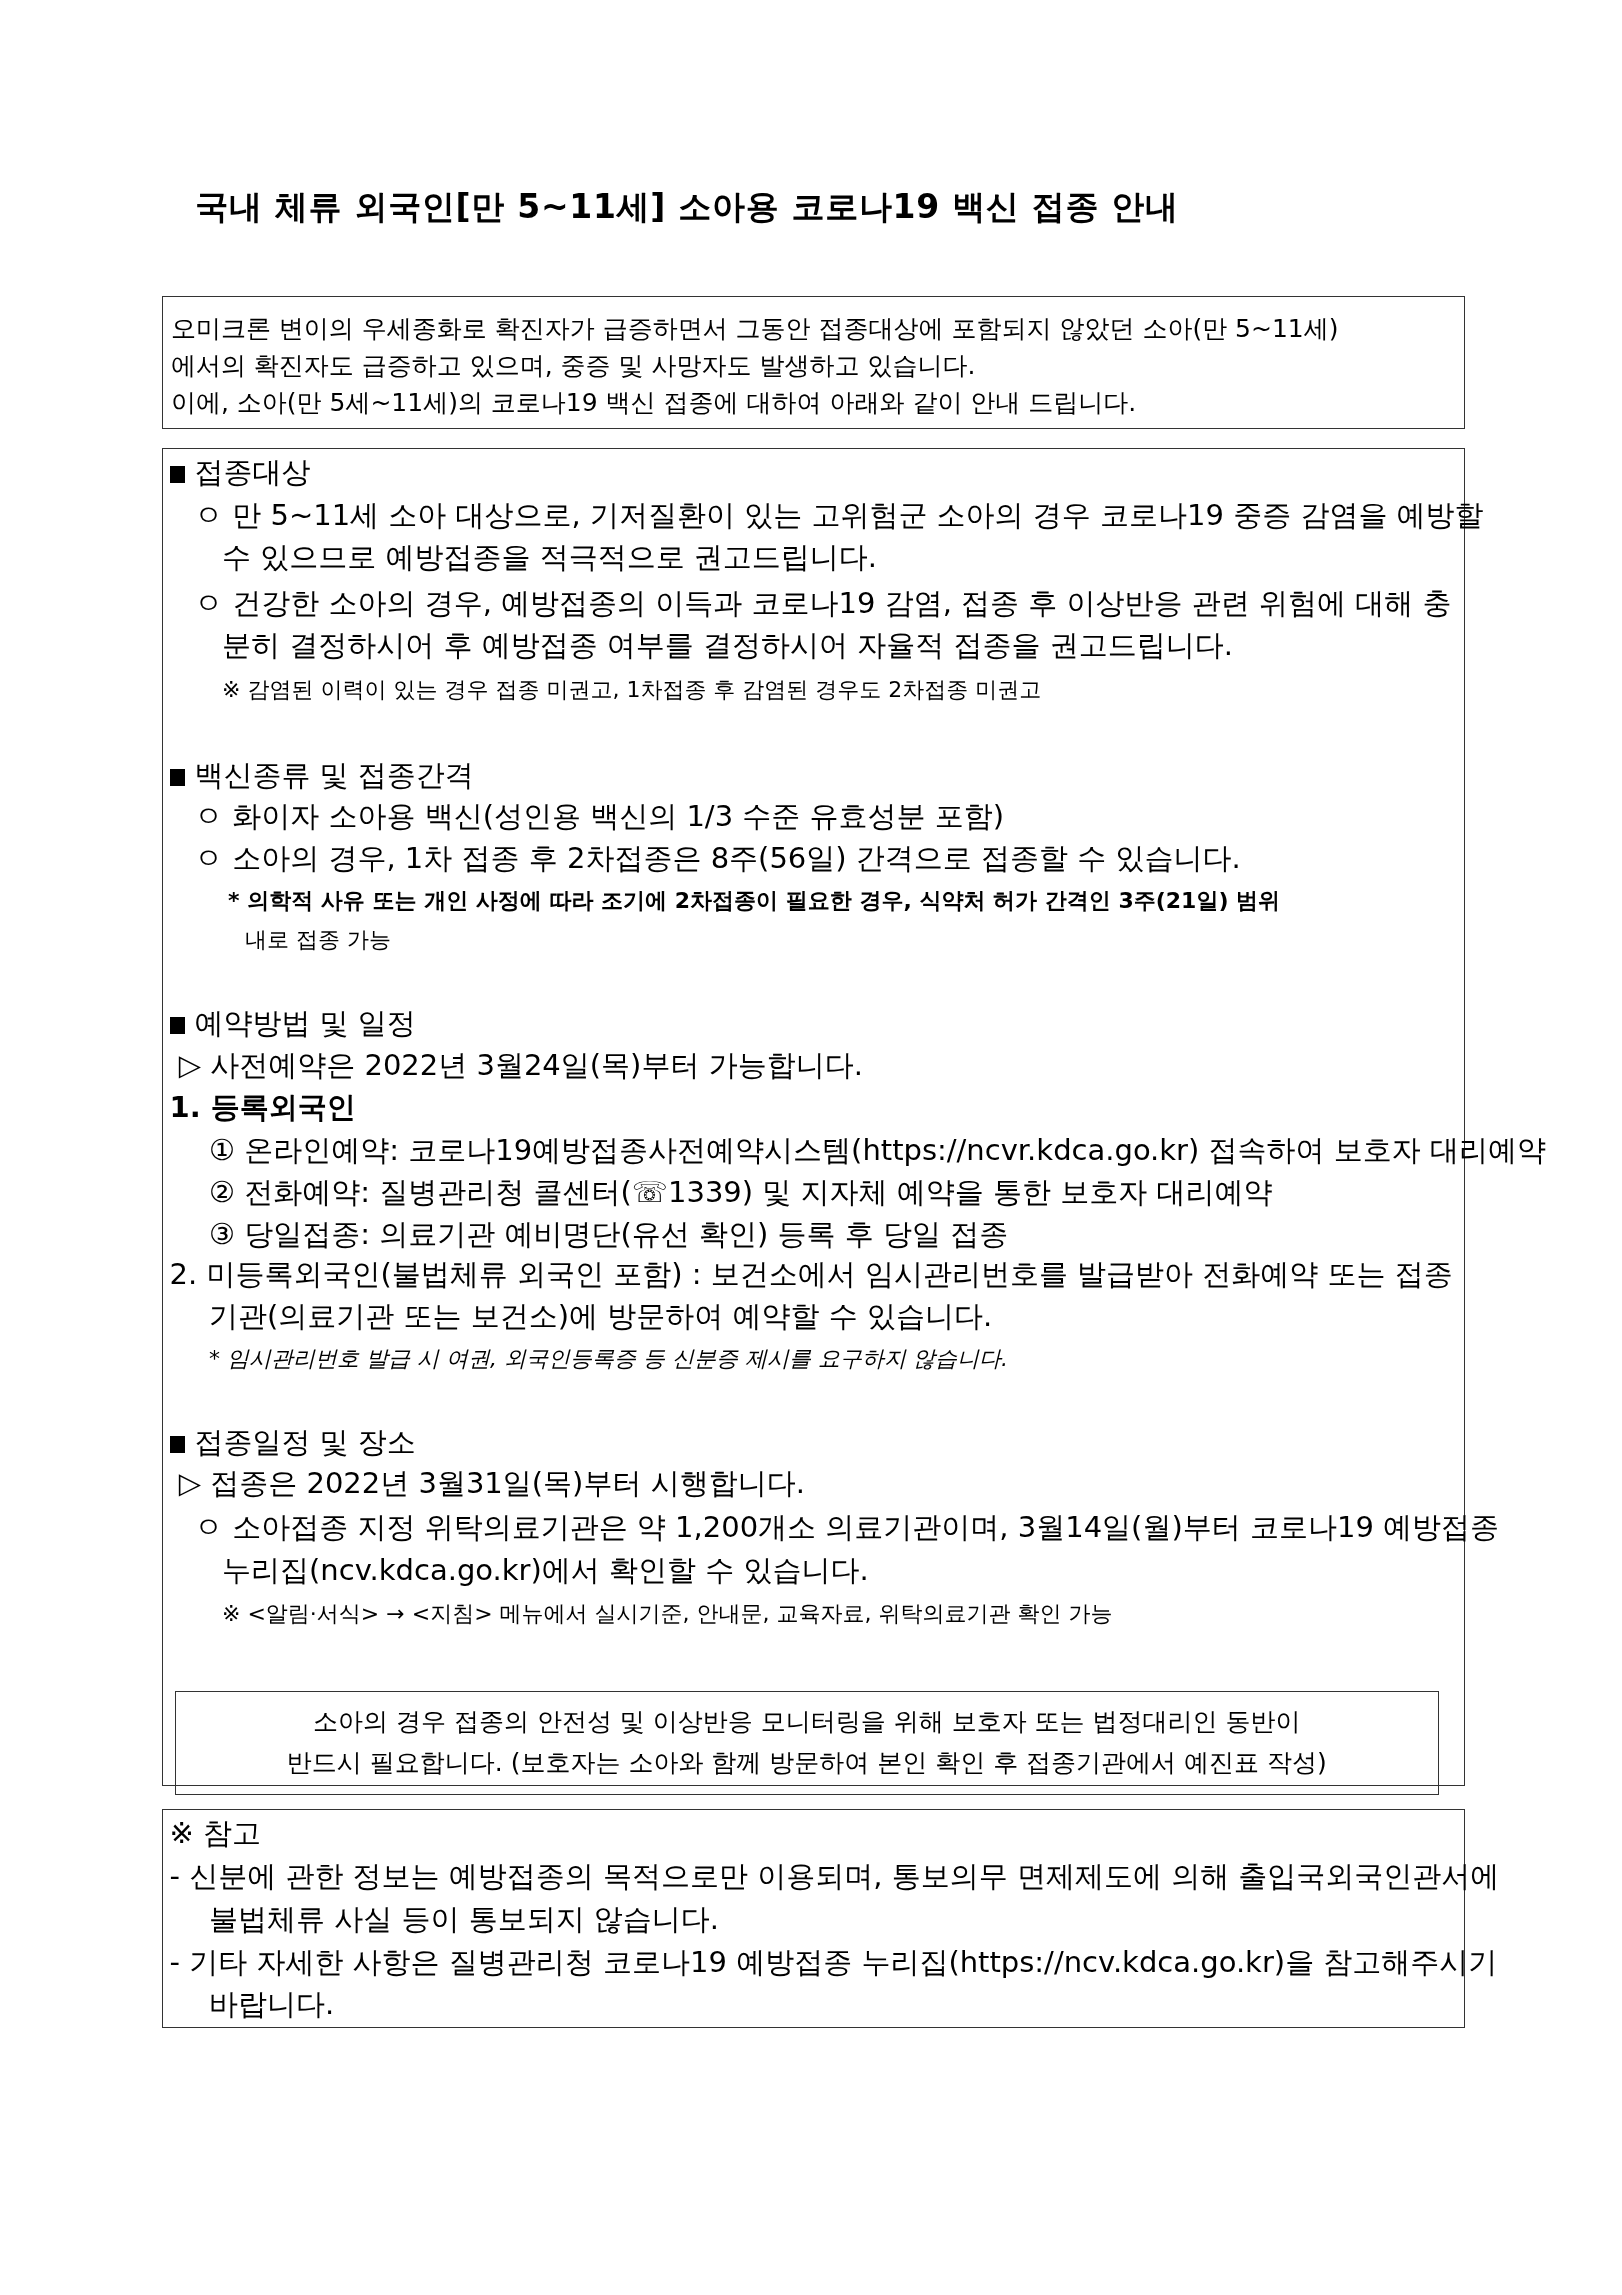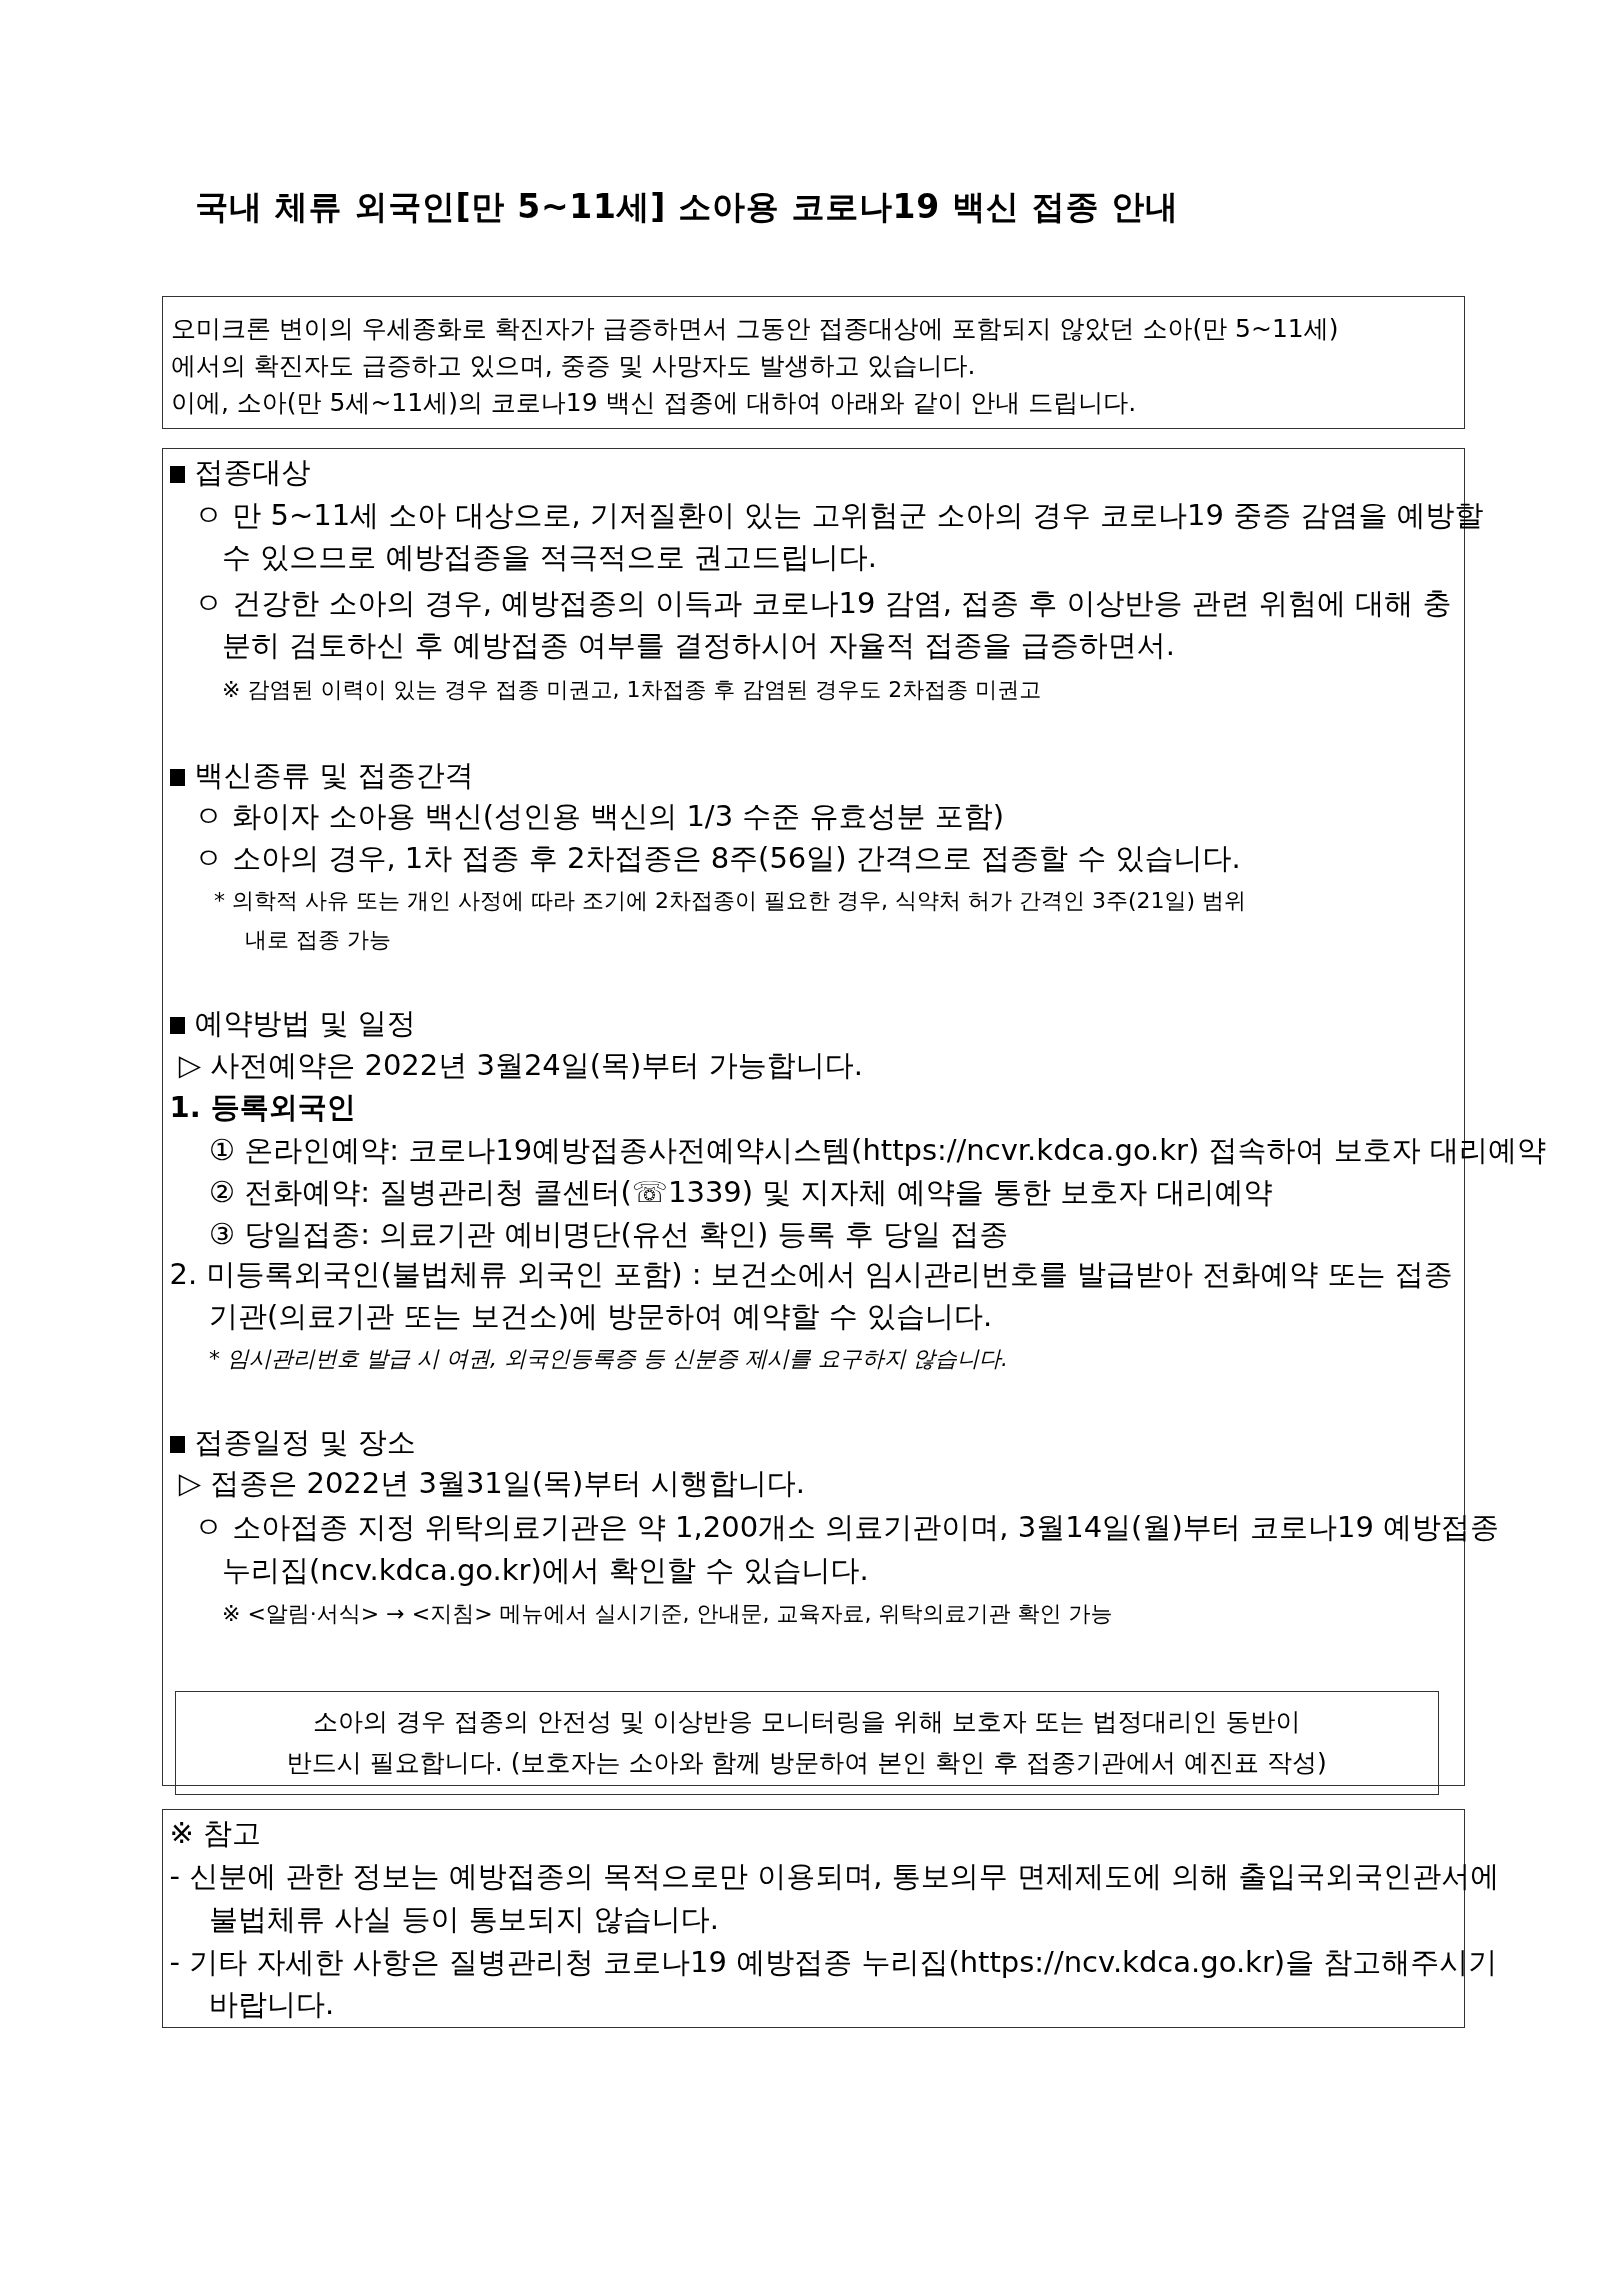--- a/index.html
+++ b/index.html
@@ -42,29 +42,29 @@
 </div>
 
 <div class="box main">
 
   <div class="line" style="top:7.9px;left:6.5px;">
     <span class="sq"></span><span>접종대상</span>
   </div>
   <div class="line" style="top:51px;left:31px;">ㅇ 만 5~11세 소아 대상으로, 기저질환이 있는 고위험군 소아의 경우 코로나19 중증 감염을 예방할</div>
   <div class="line" style="top:93px;left:59px;">수 있으므로 예방접종을 적극적으로 권고드립니다.</div>
   <div class="line" style="top:139px;left:31px;">ㅇ 건강한 소아의 경우, 예방접종의 이득과 코로나19 감염, 접종 후 이상반응 관련 위험에 대해 충</div>
-  <div class="line" style="top:181px;left:59px;">분히 검토하신 후 예방접종 여부를 결정하시어 자율적 접종을 급증하면서.</div>
+  <div class="line" style="top:181px;left:59px;">분히 결정하시어 후 예방접종 여부를 결정하시어 자율적 접종을 권고드립니다.</div>
   <div class="line small" style="top:225px;left:59px;">※ 감염된 이력이 있는 경우 접종 미권고, 1차접종 후 감염된 경우도 2차접종 미권고</div>
 
   <div class="line" style="top:311px;left:6.5px;">
     <span class="sq"></span><span>백신종류 및 접종간격</span>
   </div>
   <div class="line" style="top:352px;left:31px;">ㅇ 화이자 소아용 백신(성인용 백신의 1/3 수준 유효성분 포함)</div>
   <div class="line" style="top:394px;left:31px;">ㅇ 소아의 경우, 1차 접종 후 2차접종은 8주(56일) 간격으로 접종할 수 있습니다.</div>
-  <div class="line small" style="top:436px;left:51px;">* 의학적 사유 또는 개인 사정에 따라 조기에 2차접종이 필요한 경우, 식약처 허가 간격인 3주(21일) 범위</div>
+  <div class="line small" style="top:436px;left:65px;font-weight:bold;">* 의학적 사유 또는 개인 사정에 따라 조기에 2차접종이 필요한 경우, 식약처 허가 간격인 3주(21일) 범위</div>
   <div class="line small" style="top:475px;left:82px;">내로 접종 가능</div>
 
   <div class="line" style="top:559px;left:6.5px;">
     <span class="sq"></span><span>예약방법 및 일정</span>
   </div>
   <div class="line" style="top:601px;left:15.7px;">▷ 사전예약은 2022년 3월24일(목)부터 가능합니다.</div>
   <div class="line bold" style="top:643px;left:6.5px;">1. 등록외국인</div>
   <div class="line" style="top:686px;left:46px;">① 온라인예약: 코로나19예방접종사전예약시스템(https://ncvr.kdca.go.kr) 접속하여 보호자 대리예약</div>
   <div class="line" style="top:728px;left:46px;">② 전화예약: 질병관리청 콜센터(☏1339) 및 지자체 예약을 통한 보호자 대리예약</div>
   <div class="line" style="top:770px;left:46px;">③ 당일접종: 의료기관 예비명단(유선 확인) 등록 후 당일 접종</div>

